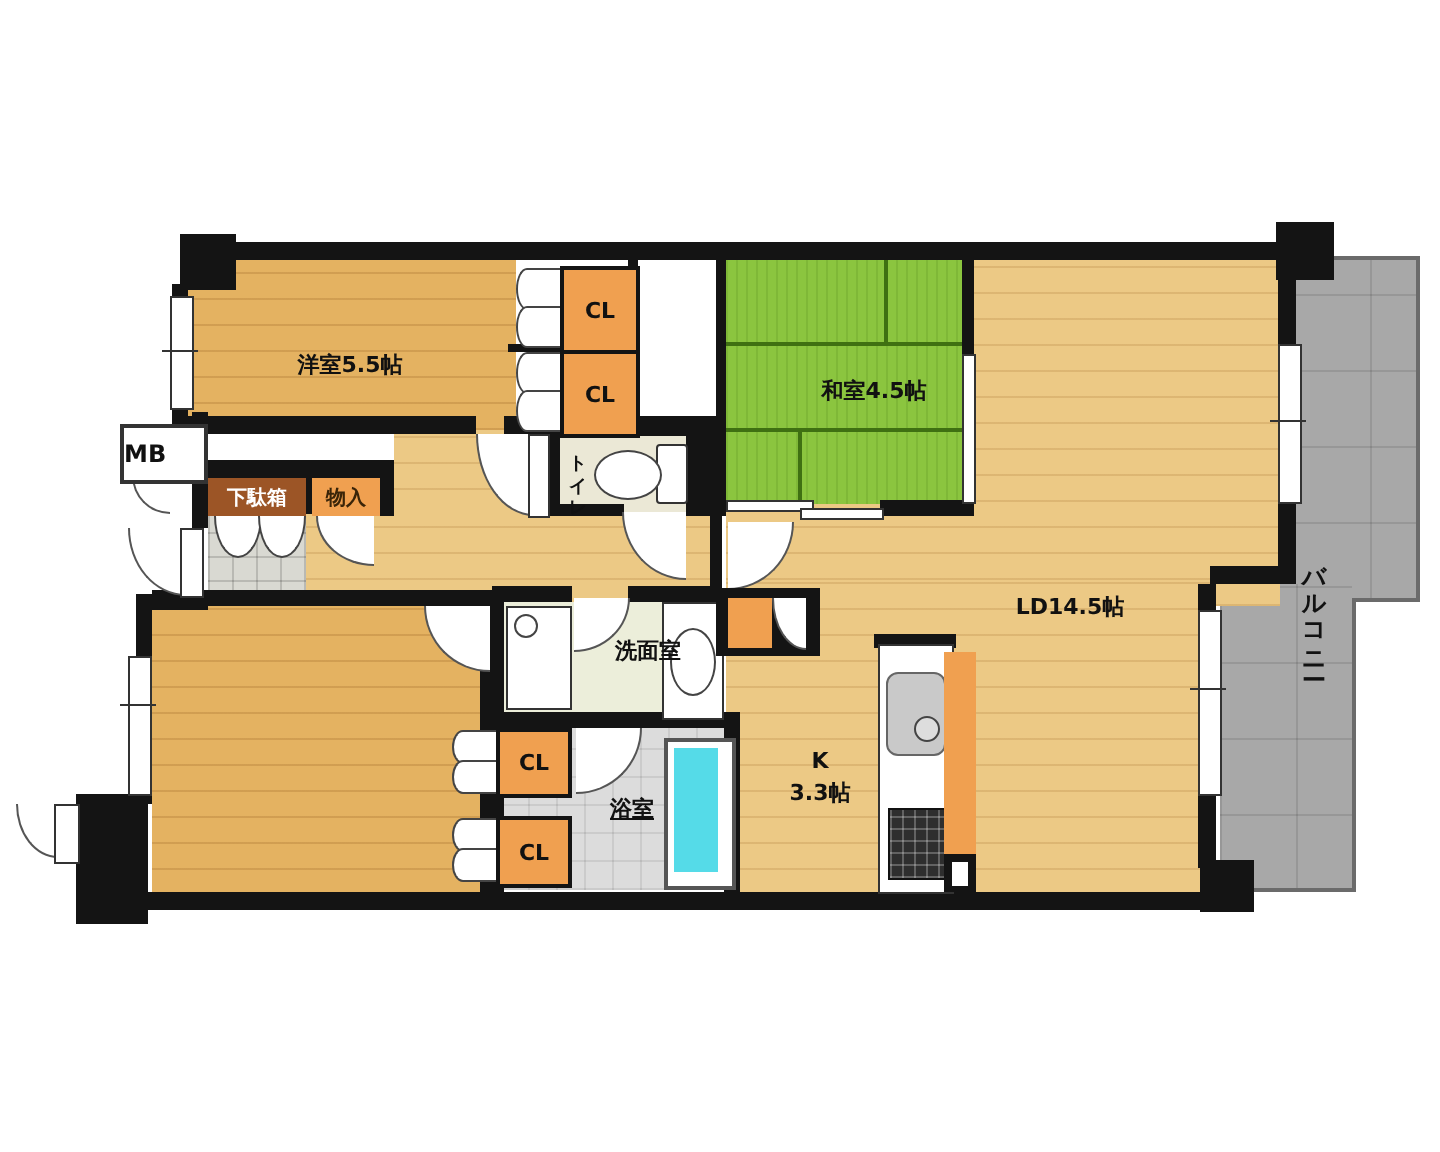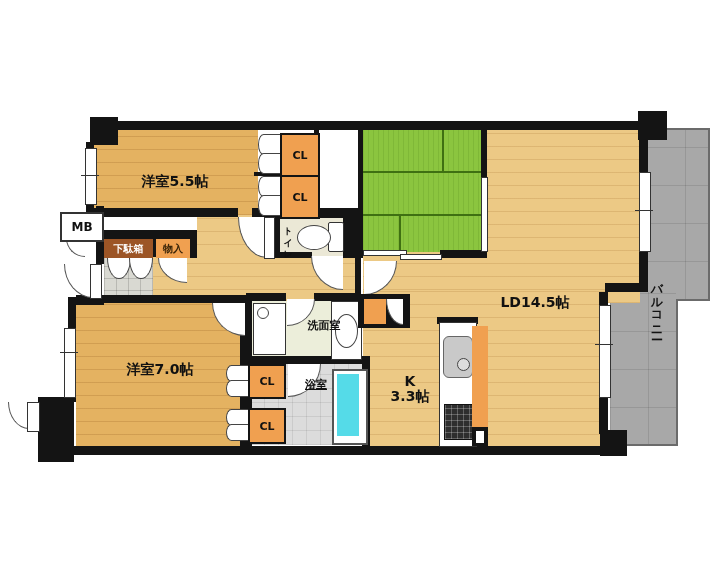--- a/index.html
+++ b/index.html
@@ -36,21 +36,21 @@
   .wbox{position:absolute;background:#fff;border:1px solid #333;}
   .arc{position:absolute;background:#fff;border:0 solid #555;}
   .arc.bl{border-width:0 0 1.2px 1.2px;border-radius:0 0 0 100%;}
   .arc.br{border-width:0 1.2px 1.2px 0;border-radius:0 0 100% 0;}
   .scallop-down{position:absolute;background:#fff;border:1px solid #444;border-top:none;
         border-radius:0 0 50% 50% / 0 0 100% 100%;}
   .scallop-left{position:absolute;background:#fff;border:1px solid #444;border-right:none;
         border-radius:50% 0 0 50% / 100% 0 0 100%;}
   .tick{position:absolute;background:#333;}
   
-  .lbl{position:absolute;font-size:14px;font-weight:600;color:#111;white-space:nowrap;
+  .lbl{position:absolute;font-size:11px;font-weight:600;color:#111;white-space:nowrap;
        display:flex;align-items:center;justify-content:center;}
   .lbl.small{font-size:11px;}
   .lbl.vert{writing-mode:vertical-rl;text-orientation:upright;letter-spacing:1px;}
   .ell{position:absolute;background:#fff;border:1px solid #444;border-radius:50%;}
 </style>
 </head>
 <body>
 
 <div id="plan">
 
@@ -176,21 +176,21 @@
   <div class="arc br" style="left:287px;top:299px;width:27px;height:26px;"></div>
   <div class="arc br" style="left:288px;top:364px;width:32px;height:32px;"></div>
   <div class="arc bl" style="left:8px;top:402px;width:20px;height:26px;"></div>
   <div class="wbox" style="left:27px;top:402px;width:11px;height:28px;"></div>
   <div class="arc bl" style="left:66px;top:238px;width:18px;height:18px;"></div>
 
   <div class="wbox" style="left:363px;top:250px;width:42px;height:4px;"></div>
   <div class="wbox" style="left:400px;top:254px;width:40px;height:4px;"></div>
   <div class="wbox" style="left:481px;top:177px;width:5px;height:73px;"></div>
 
-  <div class="wbox" style="left:60px;top:212px;width:40px;height:26px;border-width:2px;display:flex;align-items:center;justify-content:center;">
+  <div class="wbox" style="left:60px;top:212px;width:40px;height:26px;border-width:2px;display:flex;align-items:center;justify-content:flex-start;">
     <span style="font-size:12px;font-weight:600;">MB</span>
   </div>
 
   <div class="wbox" style="left:328px;top:222px;width:14px;height:28px;border-radius:2px;"></div>
   <div class="ell" style="left:297px;top:225px;width:32px;height:23px;"></div>
 
   <div class="wbox" style="left:253px;top:303px;width:31px;height:50px;"></div>
   <div class="ell" style="left:257px;top:307px;width:10px;height:10px;"></div>
   <div class="wbox" style="left:331px;top:301px;width:29px;height:57px;"></div>
   <div class="ell" style="left:335px;top:314px;width:21px;height:32px;"></div>
@@ -207,21 +207,21 @@
                         repeating-linear-gradient(90deg,rgba(255,255,255,.25) 0 1px,transparent 1px 6px);border:1px solid #111;"></div>
   <div class="orange-fill" style="left:472px;top:326px;width:16px;height:101px;"></div>
   <i class="w" style="left:472px;top:427px;width:16px;height:19px;"></i>
   <div class="abs" style="left:476px;top:431px;width:8px;height:12px;background:#fff;"></div>
 
   <i class="w" style="left:358px;top:294px;width:52px;height:34px;"></i>
   <div class="orange-fill" style="left:364px;top:299px;width:22px;height:25px;"></div>
   <div class="arc bl" style="left:386px;top:299px;width:16px;height:25px;"></div>
 
   <div class="lbl" style="left:120px;top:174px;width:110px;height:16px;">洋室5.5帖</div>
+  <div class="lbl" style="left:383px;top:187px;width:108px;height:16px;">和室4.5帖</div>
   <div class="lbl" style="left:495px;top:295px;width:80px;height:16px;">LD14.5帖</div>
-  <div class="lbl" style="left:105px;top:362px;width:110px;height:16px;">洋室7.0帖</div>
   <div class="lbl" style="left:395px;top:373px;width:30px;height:15px;">K</div>
   <div class="lbl" style="left:385px;top:389px;width:50px;height:15px;">3.3帖</div>
   <div class="lbl small" style="left:300px;top:318px;width:48px;height:14px;">洗面室</div>
-  <div class="lbl small" style="left:298px;top:377px;width:36px;height:14px;text-decoration:underline;">浴室</div>
+  <div class="lbl small" style="left:298px;top:397px;width:36px;height:14px;text-decoration:underline;">浴室</div>
   <div class="lbl vert" style="left:281px;top:219px;height:37px;font-size:9px;">トイレ</div>
 
 </div>
 
 </body></html>

